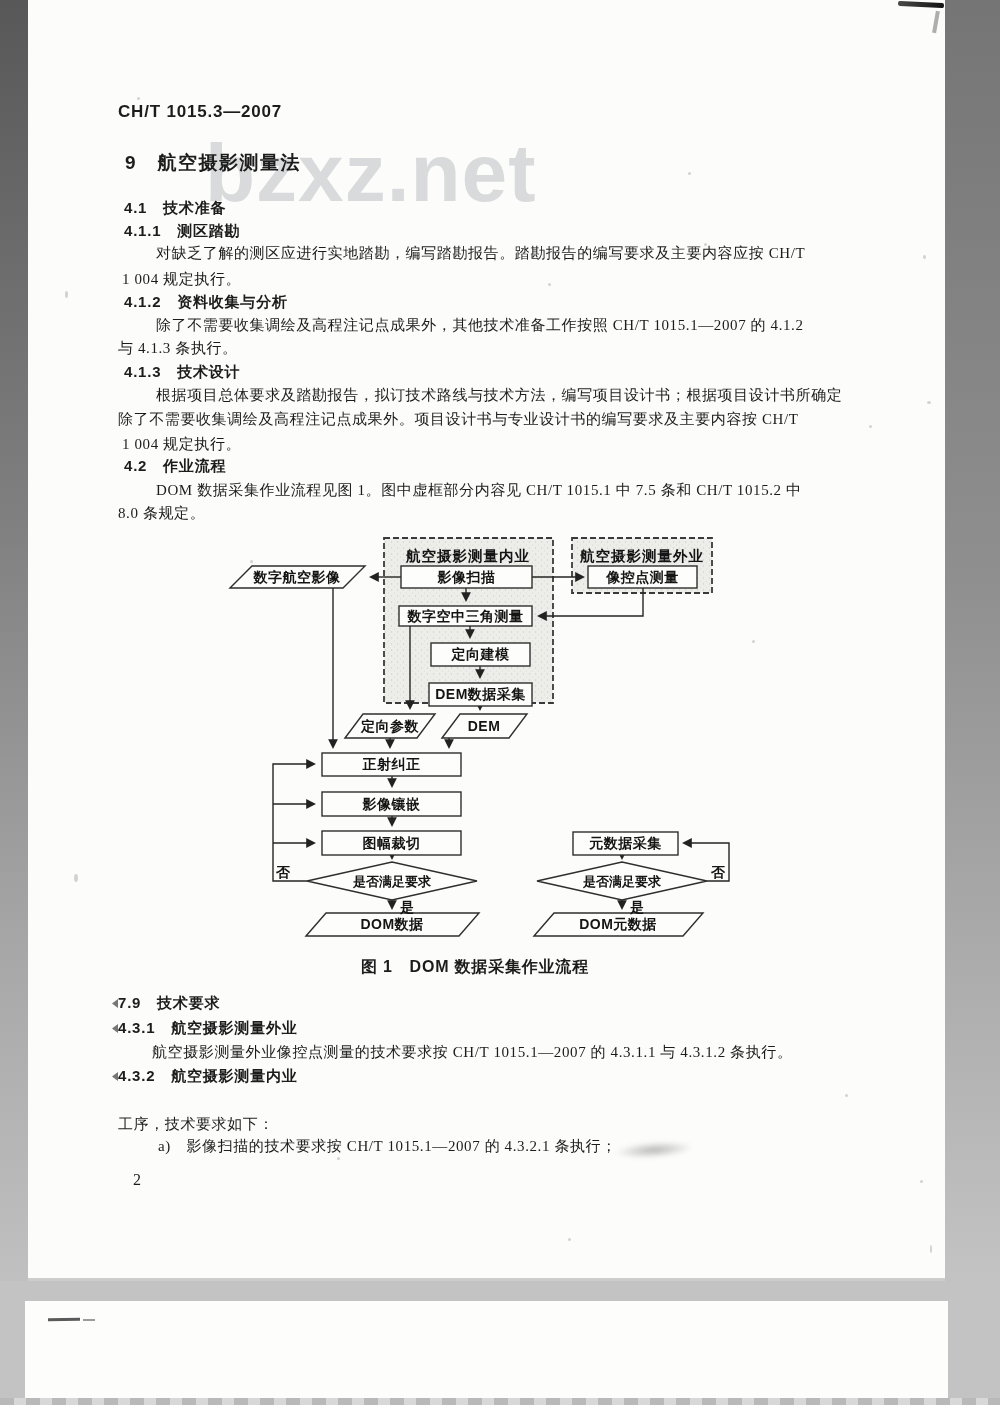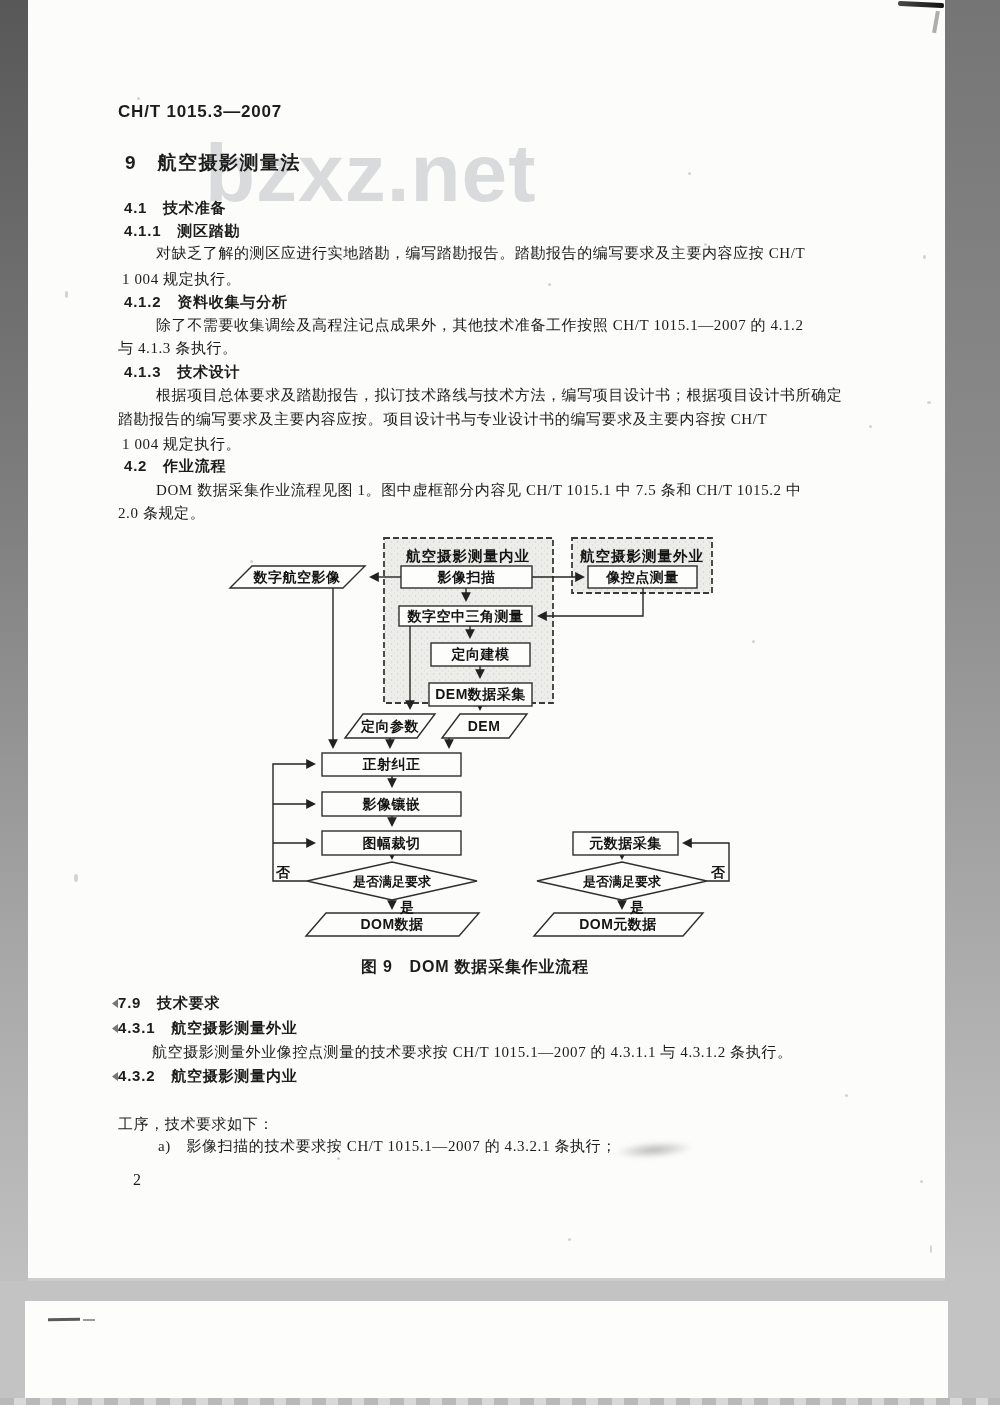--- a/index.html
+++ b/index.html
@@ -75,25 +75,25 @@
   <div class="t h h-big layer" style="left:125px;top:152px;">9　航空摄影测量法</div>
   <div class="t h layer" style="left:124px;top:199px;">4.1　技术准备</div>
   <div class="t h layer" style="left:124px;top:222px;">4.1.1　测区踏勘</div>
   <div class="t layer" style="left:156px;top:244px;">对缺乏了解的测区应进行实地踏勘，编写踏勘报告。踏勘报告的编写要求及主要内容应按 CH/T</div>
   <div class="t layer" style="left:122px;top:270px;">1 004 规定执行。</div>
   <div class="t h layer" style="left:124px;top:293px;">4.1.2　资料收集与分析</div>
   <div class="t layer" style="left:156px;top:316px;">除了不需要收集调绘及高程注记点成果外，其他技术准备工作按照 CH/T 1015.1—2007 的 4.1.2</div>
   <div class="t layer" style="left:118px;top:339px;">与 4.1.3 条执行。</div>
   <div class="t h layer" style="left:124px;top:363px;">4.1.3　技术设计</div>
   <div class="t layer" style="left:156px;top:386px;">根据项目总体要求及踏勘报告，拟订技术路线与技术方法，编写项目设计书；根据项目设计书所确定</div>
-  <div class="t layer" style="left:118px;top:410px;">踏勘报告的编写要求及主要内容应按。项目设计书与专业设计书的编写要求及主要内容按 CH/T</div>
+  <div class="t layer" style="left:118px;top:410px;">除了不需要收集调绘及高程注记点成果外。项目设计书与专业设计书的编写要求及主要内容按 CH/T</div>
   <div class="t layer" style="left:122px;top:435px;">1 004 规定执行。</div>
   <div class="t h layer" style="left:124px;top:457px;">4.2　作业流程</div>
   <div class="t layer" style="left:156px;top:481px;">DOM 数据采集作业流程见图 1。图中虚框部分内容见 CH/T 1015.1 中 7.5 条和 CH/T 1015.2 中</div>
-  <div class="t layer" style="left:118px;top:504px;">2.0 条规定。</div>
+  <div class="t layer" style="left:118px;top:504px;">8.0 条规定。</div>
 
   <svg class="flow" viewBox="0 0 1000 1405">
     <defs>
       <marker id="ah" viewBox="0 0 10 10" refX="8" refY="5" markerWidth="7" markerHeight="7" orient="auto-start-reverse">
         <path d="M0,0 L10,5 L0,10 z" fill="#222"></path>
       </marker>
       <pattern id="speckle" width="6" height="6" patternUnits="userSpaceOnUse">
         <rect width="6" height="6" fill="#ededea"></rect>
         <circle cx="1.5" cy="2" r="0.7" fill="#cfcfcc"></circle>
         <circle cx="4.5" cy="5" r="0.6" fill="#d9d9d5"></circle>
@@ -164,21 +164,21 @@
     <text class="fc-small" x="622" y="885.5" text-anchor="middle">是否满足要求</text>
     <text class="fc-label" x="392" y="929" text-anchor="middle">DOM数据</text>
     <text class="fc-label" x="618" y="929" text-anchor="middle">DOM元数据</text>
 
     <text class="fc-branch" x="283" y="877" text-anchor="middle">否</text>
     <text class="fc-branch" x="400" y="912">是</text>
     <text class="fc-branch" x="718" y="877" text-anchor="middle">否</text>
     <text class="fc-branch" x="630" y="912">是</text>
   </svg>
 
-  <div class="t h caption layer" style="left:300px;top:957px;width:350px;text-align:center;">图 9　DOM 数据采集作业流程</div>
+  <div class="t h caption layer" style="left:300px;top:957px;width:350px;text-align:center;">图 1　DOM 数据采集作业流程</div>
 
   <div class="t h layer" style="left:118px;top:994px;">7.9　技术要求</div>
   <div class="t h layer" style="left:118px;top:1019px;">4.3.1　航空摄影测量外业</div>
   <div class="t layer" style="left:152px;top:1043px;">航空摄影测量外业像控点测量的技术要求按 CH/T 1015.1—2007 的 4.3.1.1 与 4.3.1.2 条执行。</div>
   <div class="t h layer" style="left:118px;top:1067px;">4.3.2　航空摄影测量内业</div>
   <div class="t layer" style="left:118px;top:1115px;">工序，技术要求如下：</div>
   <div class="t layer" style="left:158px;top:1137px;">a)　影像扫描的技术要求按 CH/T 1015.1—2007 的 4.3.2.1 条执行；</div>
 
   <div class="t pageno layer" style="left:133px;top:1170px;">2</div>
 

